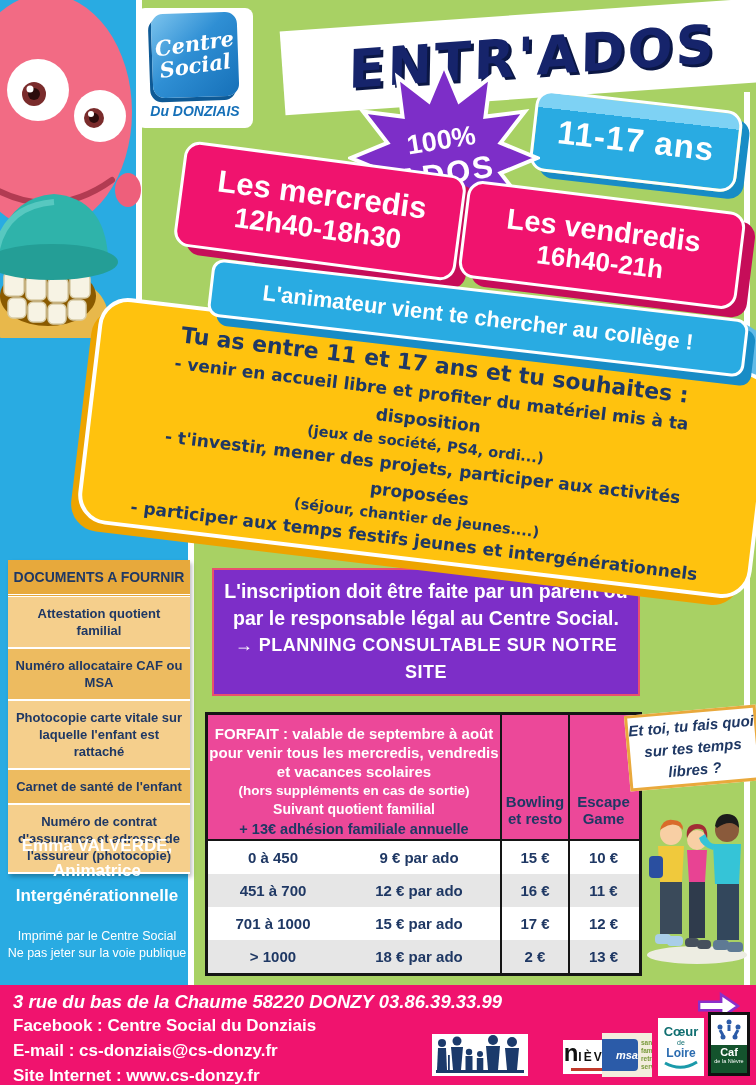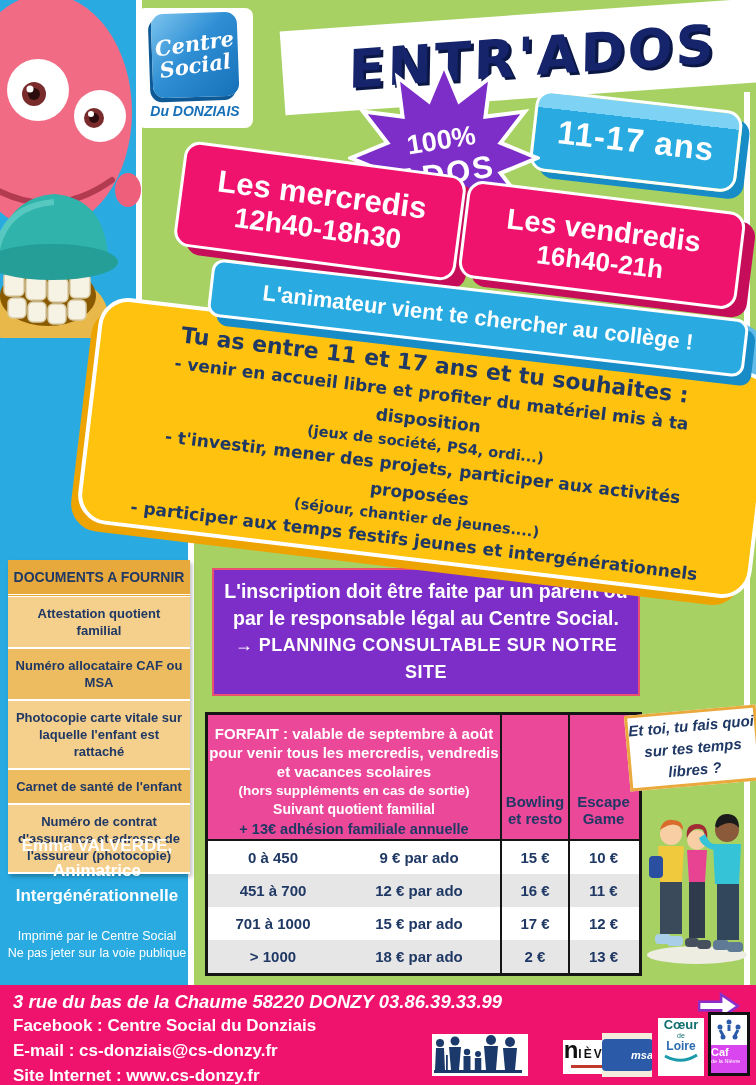--- a/index.html
+++ b/index.html
@@ -109,40 +109,40 @@
 
   
   .footer{left:0;top:985px;width:756px;height:100px;background:#F0136E;z-index:10;}
   .footer .f-line{position:absolute;left:13px;color:#fff;font-weight:bold;white-space:nowrap;}
   .f1{top:6px;font-size:18.5px;font-style:italic;}
   .f2{top:31px;font-size:17px;}
   .f3{top:56px;font-size:17px;}
   .f4{top:81px;font-size:17px;}
   .arrow{position:absolute;left:698px;top:7px;width:42px;height:28px;}
 
-  .logo-box{position:absolute;background:#fff;display:flex;align-items:center;justify-content:flex-start;overflow:hidden;}
+  .logo-box{position:absolute;background:#fff;display:flex;align-items:center;justify-content:center;overflow:hidden;}
   .family-box{left:432px;top:49px;width:96px;height:42px;}
   .nievre-box{left:563px;top:55px;width:62px;height:34px;flex-direction:column;}
   .nievre-txt{color:#111;font-weight:bold;line-height:20px;}
   .nievre-txt .big{font-size:24px;}
   .nievre-txt .rest{font-size:12px;letter-spacing:2px;}
   .nievre-bar{width:46px;height:3px;background:#C0392B;margin-top:1px;}
   .msa-box{left:602px;top:48px;width:50px;height:44px;background:#F3EDDD;}
   .msa-sq{width:24px;height:32px;background:#2B5BA8;border-radius:4px;color:#fff;font-weight:bold;
           font-style:italic;font-size:11px;display:flex;align-items:center;justify-content:center;margin-right:3px;padding-left:29px;}
   .msa-services{display:flex;flex-direction:column;}
   .msa-services span{font-size:6.5px;line-height:8px;color:#7A9A3C;font-weight:bold;}
   .coeur-box{left:658px;top:33px;width:46px;height:58px;flex-direction:column;}
   .coeur1{color:#0F6E70;font-weight:bold;font-size:13px;line-height:14px;}
   .coeur2{color:#0F6E70;font-size:7px;line-height:8px;}
   .coeur3{color:#2B6CB0;font-weight:bold;font-size:12px;line-height:13px;}
   .caf-box{left:708px;top:27px;width:42px;height:64px;border:3px solid #111;flex-direction:column;
            justify-content:flex-start;box-sizing:border-box;}
   .caf-top{height:30px;display:flex;align-items:center;justify-content:center;}
-  .caf-bottom{width:100%;flex:1;background:#d946ef;color:#fff;}
+  .caf-bottom{width:100%;flex:1;background:#14532d;color:#fff;text-align:center;}
   .caf1{font-weight:bold;font-size:11px;line-height:12px;display:block;margin-top:1px;}
   .caf2{font-size:5.5px;line-height:6px;display:block;}
 
   .monster{z-index:1;}
   .pitch-layer{z-index:6;}
 </style>
 </head>
 <body>
 
 <div class="page">

